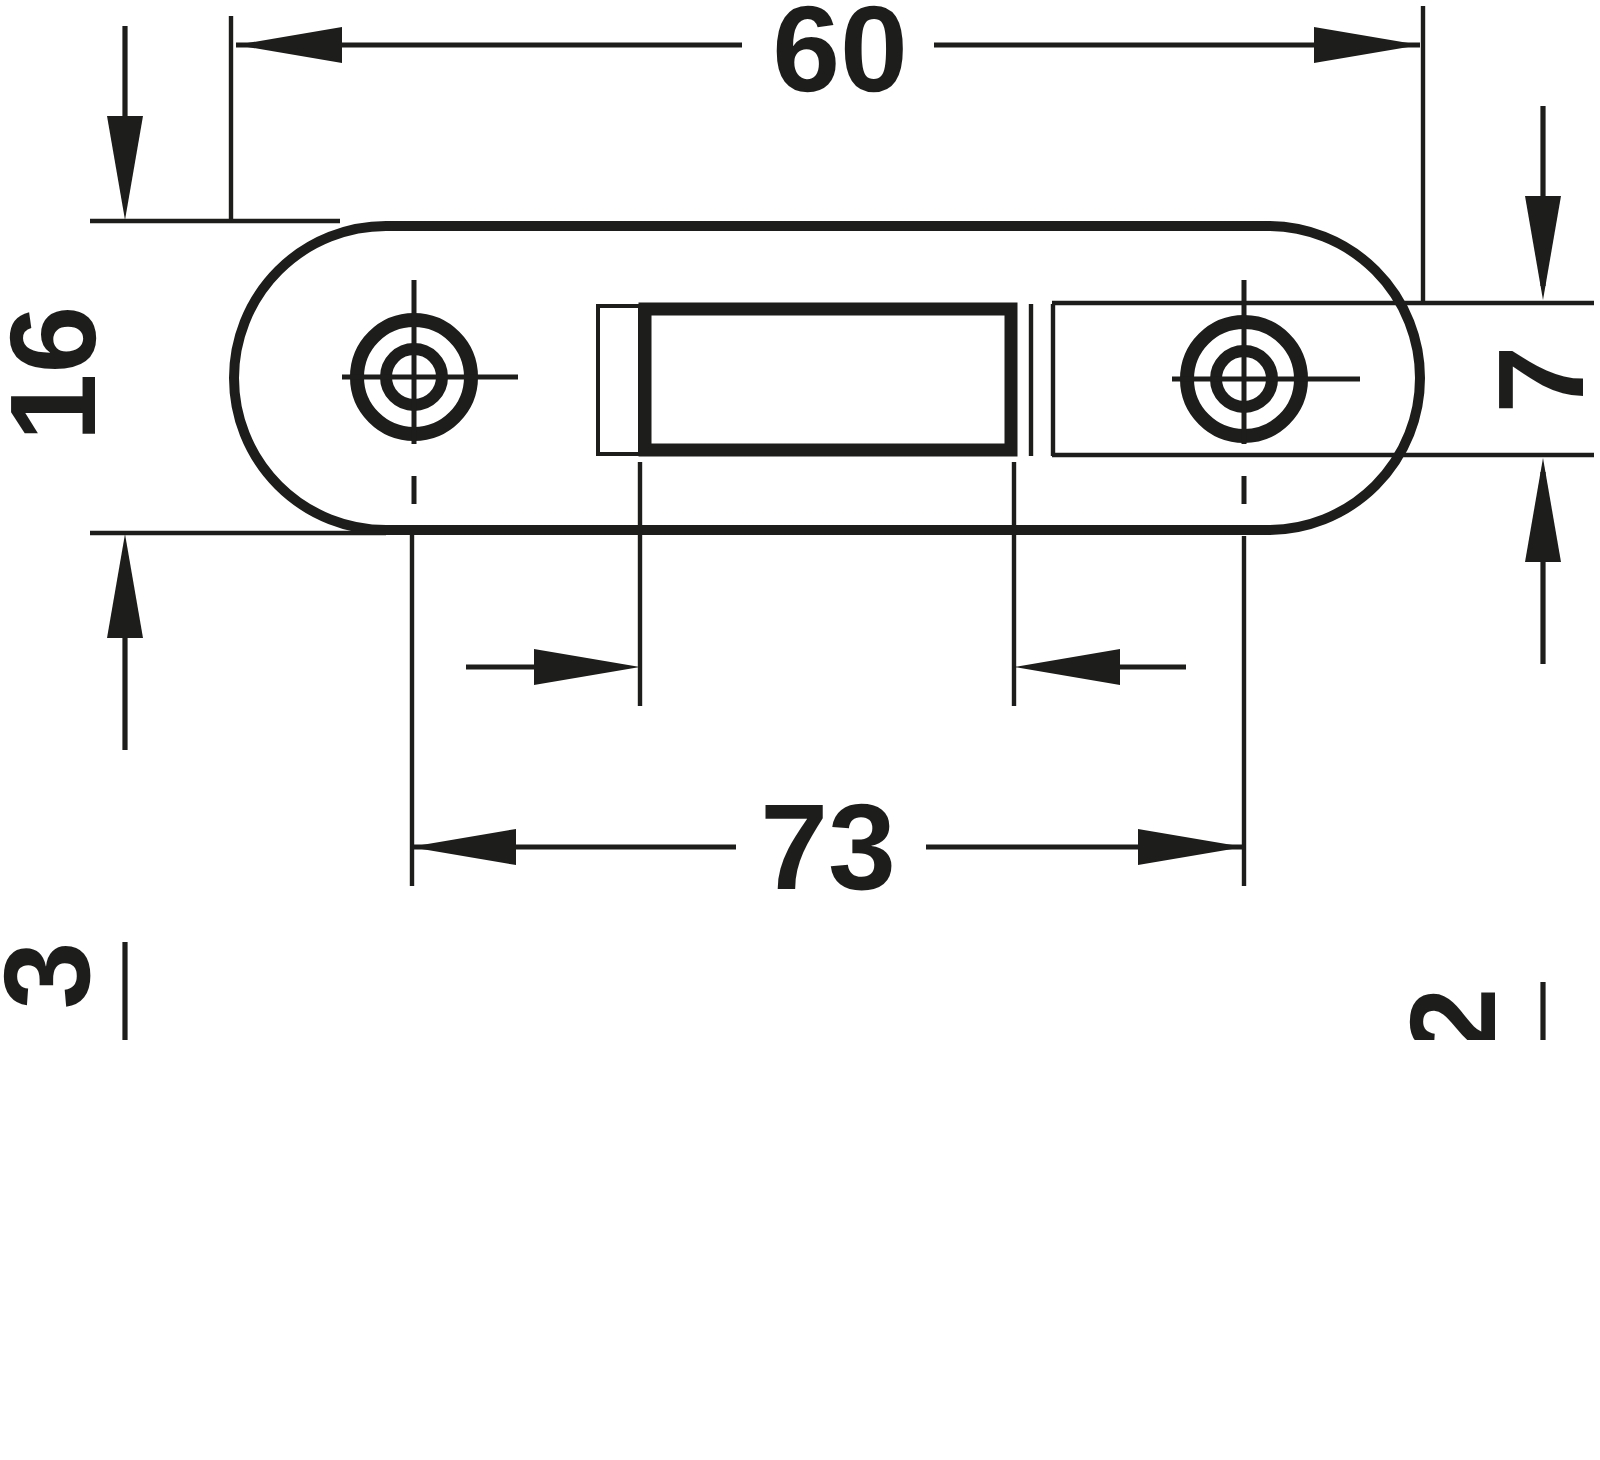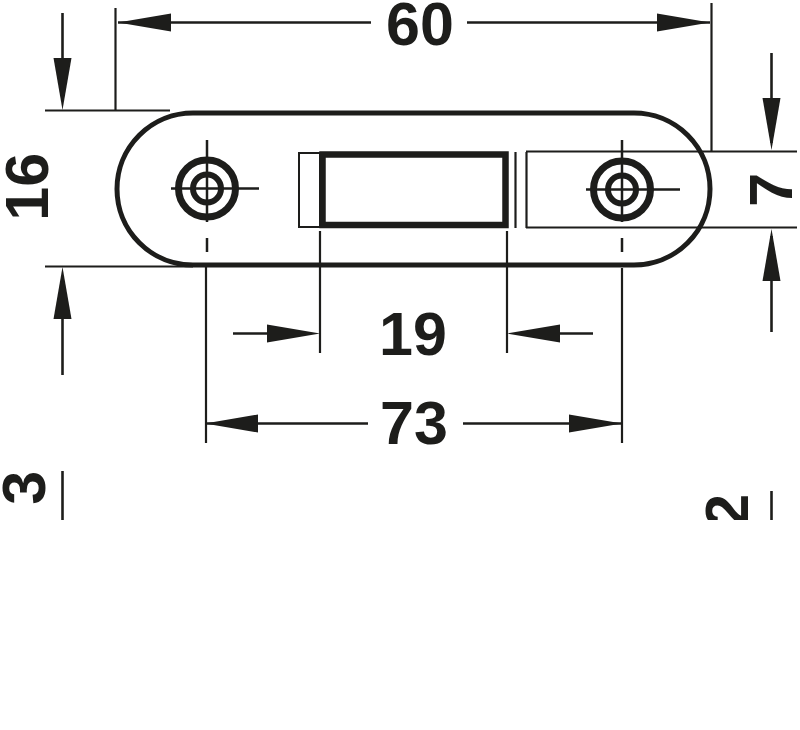--- a/index.html
+++ b/index.html
@@ -147,17 +147,16 @@
       <line class="ln" x1="771.5" y1="640" x2="771.5" y2="727" stroke-width="2.6"></line>
       <polygon class="fl" points="771.5,610 762.5,558 780.5,558"></polygon>
       <polygon class="fl" points="771.5,632 762.5,684 780.5,684"></polygon>
     </g>
   </g>
 </svg>
 
 <span class="dim" style="left:420px;top:26px;">60</span>
 <span class="dim rot" style="left:27px;top:188px;">16</span>
 <span class="dim rot" style="left:771px;top:191px;">7</span>
-<span class="dim" style="left:413px;top:336px;">19</span>
 <span class="dim" style="left:414px;top:425px;">73</span>
 <span class="dim rot" style="left:24px;top:489px;">3</span>
 <span class="dim rot" style="left:727px;top:512px;">2</span>
 </div>
 
 </body></html>

